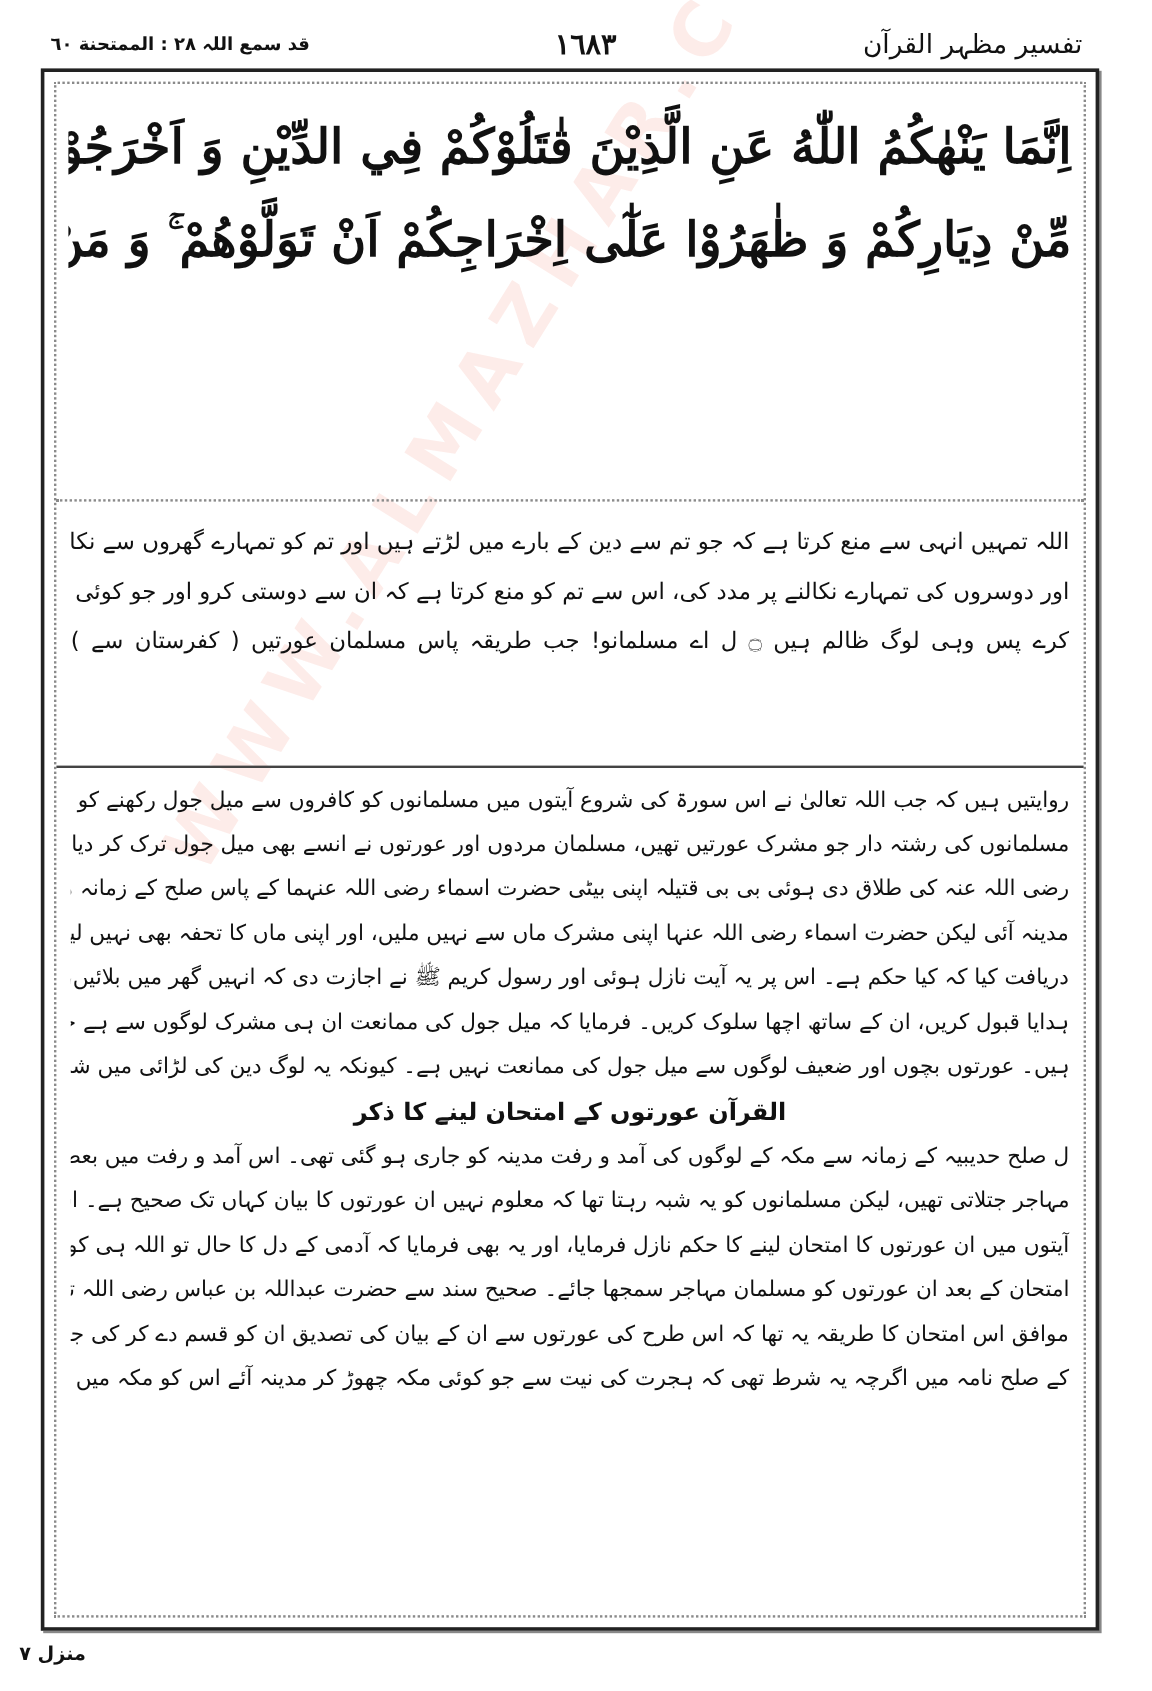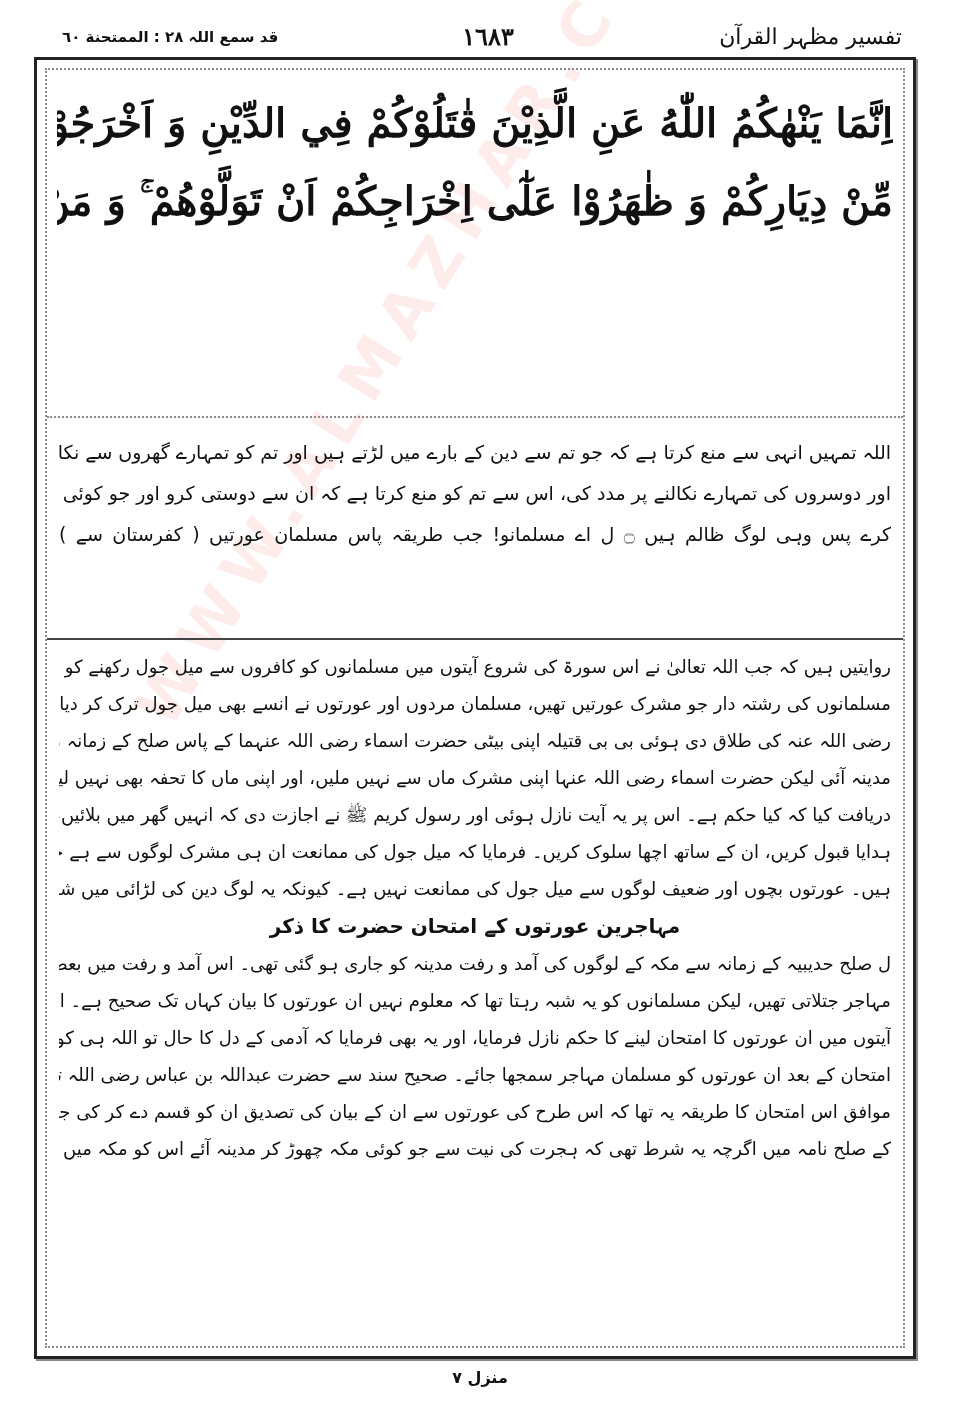--- a/index.html
+++ b/index.html
@@ -13,21 +13,21 @@
     .hdr-right {
       position: absolute; right: 58px; top: 24px; font-size: 22px; font-weight: normal;
       direction: rtl; font-family: "DejaVu Serif", serif;
     }
     .hdr-center {
       position: absolute; left: 16px; right: 0; top: 22px; text-align: center;
       font-size: 24px; font-weight: bold; direction: rtl; font-family: "DejaVu Serif", serif;
     }
     .hdr-left {
       position: absolute; left: 42px; top: 28px; font-size: 15px; font-weight: bold;
-      direction: rtl; font-family: "DejaVu Sans", sans-serif; margin-left: 20px;
+      direction: rtl; font-family: "DejaVu Sans", sans-serif;
     }
     .outer-frame {
       position: absolute; left: 34px; top: 57px; width: 882px; height: 1302px;
       border: 3px solid #222; box-sizing: border-box;
       box-shadow: 2px 2px 0 #888;
     }
     .inner-frame {
       position: absolute; left: 8px; top: 8px; right: 8px; bottom: 8px;
       border: 2px dotted #8a8a8a;
       box-sizing: border-box;
@@ -54,22 +54,22 @@
     .tafseer-section { padding: 8px 12px 0 12px; }
     .tf-line {
       font-size: 18px; line-height: 37px; height: 37px;
       text-align: justify; text-align-last: justify; white-space: nowrap; overflow: hidden;
     }
     .tf-line.last { text-align-last: right; }
     .tf-heading {
       font-size: 20px; line-height: 38px; height: 38px; text-align: center; font-weight: bold;
     }
     .footer-manzil {
-      position: absolute; left: 0; right: 0; top: 1368px; text-align: center;
-      font-size: 16px; direction: rtl; font-weight: bold;
+      position: absolute; left: 0; right: 0; top: 1368px; text-align: left;
+      font-size: 16px; direction: rtl; font-weight: bold; padding-left: 16px;
     }
     .watermark {
       position: absolute; left: 120px; top: 700px; width: 1100px;
       transform: rotate(-58deg); transform-origin: 0 0;
       font-family: "DejaVu Sans", sans-serif; font-weight: bold; font-size: 62px;
       letter-spacing: 12px; color: rgba(240,120,100,0.14); pointer-events: none; white-space: nowrap;
     }
   </style>
 </head>
 <body>
@@ -98,21 +98,21 @@
 
     <section class="section tafseer-section">
       <div class="tf-line">روایتیں ہیں کہ جب اللہ تعالیٰ نے اس سورۃ کی شروع آیتوں میں مسلمانوں کو کافروں سے میل جول رکھنے کو منع فرمایا تو مکہ میں</div>
       <div class="tf-line">مسلمانوں کی رشتہ دار جو مشرک عورتیں تھیں، مسلمان مردوں اور عورتوں نے انسے بھی میل جول ترک کر دیا۔ چنانچہ ابوبکر صدیق</div>
       <div class="tf-line">رضی اللہ عنہ کی طلاق دی ہوئی بی بی قتیلہ اپنی بیٹی حضرت اسماء رضی اللہ عنہما کے پاس صلح کے زمانہ میں کچھ تحفے لے کر مکہ سے</div>
       <div class="tf-line">مدینہ آئی لیکن حضرت اسماء رضی اللہ عنہا اپنی مشرک ماں سے نہیں ملیں، اور اپنی ماں کا تحفہ بھی نہیں لیا، اور رسول کریم ﷺ سے</div>
       <div class="tf-line">دریافت کیا کہ کیا حکم ہے۔ اس پر یہ آیت نازل ہوئی اور رسول کریم ﷺ نے اجازت دی کہ انہیں گھر میں بلائیں، ان کے</div>
       <div class="tf-line">ہدایا قبول کریں، ان کے ساتھ اچھا سلوک کریں۔ فرمایا کہ میل جول کی ممانعت ان ہی مشرک لوگوں سے ہے جو دین میں لڑتے</div>
       <div class="tf-line last">ہیں۔ عورتوں بچوں اور ضعیف لوگوں سے میل جول کی ممانعت نہیں ہے۔ کیونکہ یہ لوگ دین کی لڑائی میں شریک نہیں ہیں۔</div>
 
-      <div class="tf-heading">مہاجرین عورتوں کے امتحان حضرت کا ذکر</div>
+      <div class="tf-heading">القرآن عورتوں کے امتحان لینے کا ذکر</div>
 
       <div class="tf-line">ل صلح حدیبیہ کے زمانہ سے مکہ کے لوگوں کی آمد و رفت مدینہ کو جاری ہو گئی تھی۔ اس آمد و رفت میں بعض عورتیں اپنے آپ کو</div>
       <div class="tf-line">مہاجر جتلاتی تھیں، لیکن مسلمانوں کو یہ شبہ رہتا تھا کہ معلوم نہیں ان عورتوں کا بیان کہاں تک صحیح ہے۔ اس لئے اللہ تعالیٰ نے ان</div>
       <div class="tf-line">آیتوں میں ان عورتوں کا امتحان لینے کا حکم نازل فرمایا، اور یہ بھی فرمایا کہ آدمی کے دل کا حال تو اللہ ہی کو معلوم ہے، لیکن اس</div>
       <div class="tf-line">امتحان کے بعد ان عورتوں کو مسلمان مہاجر سمجھا جائے۔ صحیح سند سے حضرت عبداللہ بن عباس رضی اللہ تعالیٰ عنہما کے قول کے</div>
       <div class="tf-line">موافق اس امتحان کا طریقہ یہ تھا کہ اس طرح کی عورتوں سے ان کے بیان کی تصدیق ان کو قسم دے کر کی جاتی تھی۔ حدیبیہ</div>
       <div class="tf-line">کے صلح نامہ میں اگرچہ یہ شرط تھی کہ ہجرت کی نیت سے جو کوئی مکہ چھوڑ کر مدینہ آئے اس کو مکہ میں واپس بھیج دیا جائے لیکن اللہ</div>
     </section>
 
   </div>

